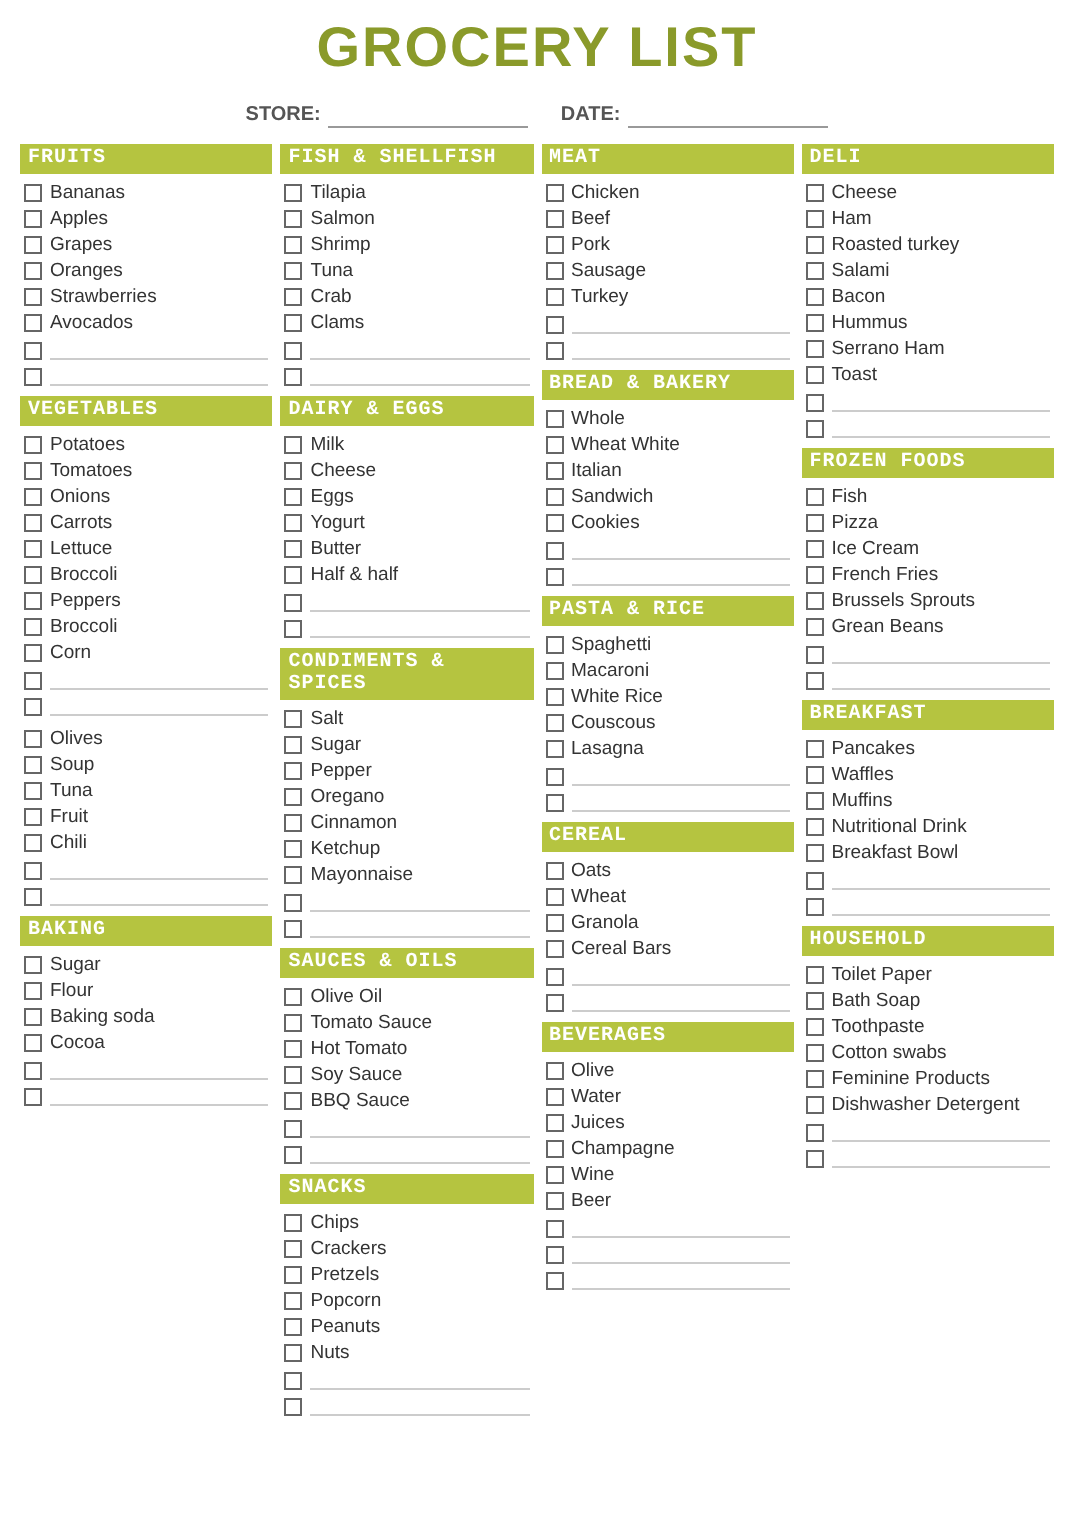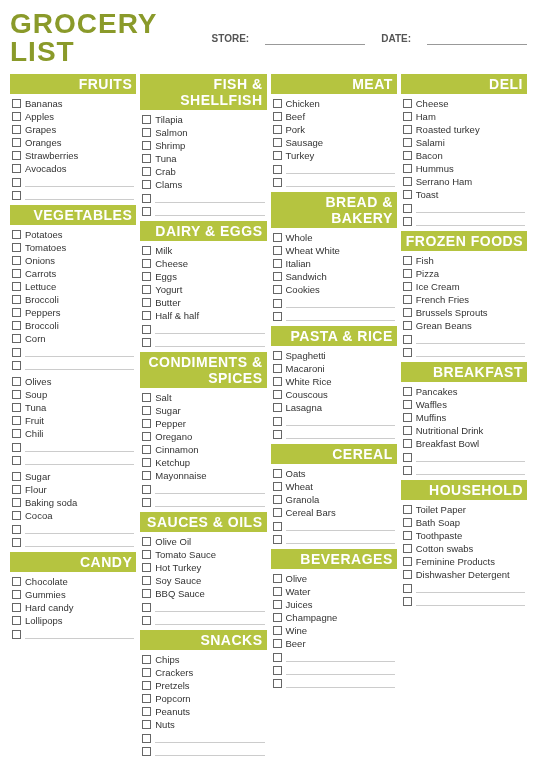--- a/index.html
+++ b/index.html
@@ -10,39 +10,40 @@
       min-height: 760px;
       padding: 10px;
       font-size: 10px;
       color: #333;
     }
     .header {
       display: flex;
       align-items: center;
       margin-bottom: 8px;
       gap: 12px;
+      flex-direction: column;
     }
     .title {
       font-size: 28px;
       font-weight: bold;
       color: #8a9a2a;
       letter-spacing: 1px;
       text-transform: uppercase;
       line-height: 1;
     }
     .header-fields {
       display: flex;
       gap: 16px;
       align-items: center;
       flex: 1;
     }
     .header-field {
       display: flex;
       align-items: center;
-      gap: 16px;
+      gap: 4px;
       justify-content: center;
     }
     .header-field label {
       font-weight: bold;
       font-size: 10px;
       color: #555;
     }
     .header-field .field-line {
       width: 100px;
       border-bottom: 1px solid #999;
@@ -52,27 +53,28 @@
       display: grid;
       grid-template-columns: repeat(4, 1fr);
       gap: 4px;
     }
     .section {
       margin-bottom: 4px;
     }
     .section-header {
       background: #b5c440;
       color: #fff;
-      text-align: right;
+      text-align: left;
       font-weight: bold;
-      font-size: 14px;
+      font-size: 10px;
       padding: 2px 4px;
       text-transform: uppercase;
       letter-spacing: 0.5px;
       margin-bottom: 3px;
+      font-family: Liberation Mono, monospace;
     }
     .item {
       display: flex;
       align-items: center;
       gap: 4px;
       padding: 1px 2px;
       font-size: 9.5px;
       color: #333;
     }
     .checkbox {
@@ -230,62 +232,40 @@
         <div class="blank-line">
           <div class="checkbox"></div>
           <div class="line"></div>
         </div>
         <div class="blank-line">
           <div class="checkbox"></div>
           <div class="line"></div>
         </div>
       </div>
       <div class="section">
+        <div class="section-header">BAKING</div>
         <div class="item">
           <div class="checkbox"></div>
           <span>Sugar</span>
         </div>
         <div class="item">
           <div class="checkbox"></div>
           <span>Flour</span>
         </div>
         <div class="item">
           <div class="checkbox"></div>
           <span>Baking soda</span>
         </div>
         <div class="item">
           <div class="checkbox"></div>
           <span>Cocoa</span>
         </div>
         <div class="blank-line">
           <div class="checkbox"></div>
           <div class="line"></div>
-        </div>
-        <div class="blank-line">
-          <div class="checkbox"></div>
-          <div class="line"></div>
-        </div>
-      </div>
-      <div class="section">
-        <div class="section-header">CANDY</div>
-        <div class="item">
-          <div class="checkbox"></div>
-          <span>Chocolate</span>
-        </div>
-        <div class="item">
-          <div class="checkbox"></div>
-          <span>Gummies</span>
-        </div>
-        <div class="item">
-          <div class="checkbox"></div>
-          <span>Hard candy</span>
-        </div>
-        <div class="item">
-          <div class="checkbox"></div>
-          <span>Lollipops</span>
         </div>
         <div class="blank-line">
           <div class="checkbox"></div>
           <div class="line"></div>
         </div>
       </div>
     </div>
   <div class="col" id="col-1">
       <div class="section">
         <div class="section-header">FISH &amp; SHELLFISH</div>
@@ -401,21 +381,21 @@
         <div class="item">
           <div class="checkbox"></div>
           <span>Olive Oil</span>
         </div>
         <div class="item">
           <div class="checkbox"></div>
           <span>Tomato Sauce</span>
         </div>
         <div class="item">
           <div class="checkbox"></div>
-          <span>Hot Turkey</span>
+          <span>Hot Tomato</span>
         </div>
         <div class="item">
           <div class="checkbox"></div>
           <span>Soy Sauce</span>
         </div>
         <div class="item">
           <div class="checkbox"></div>
           <span>BBQ Sauce</span>
         </div>
         <div class="blank-line">

